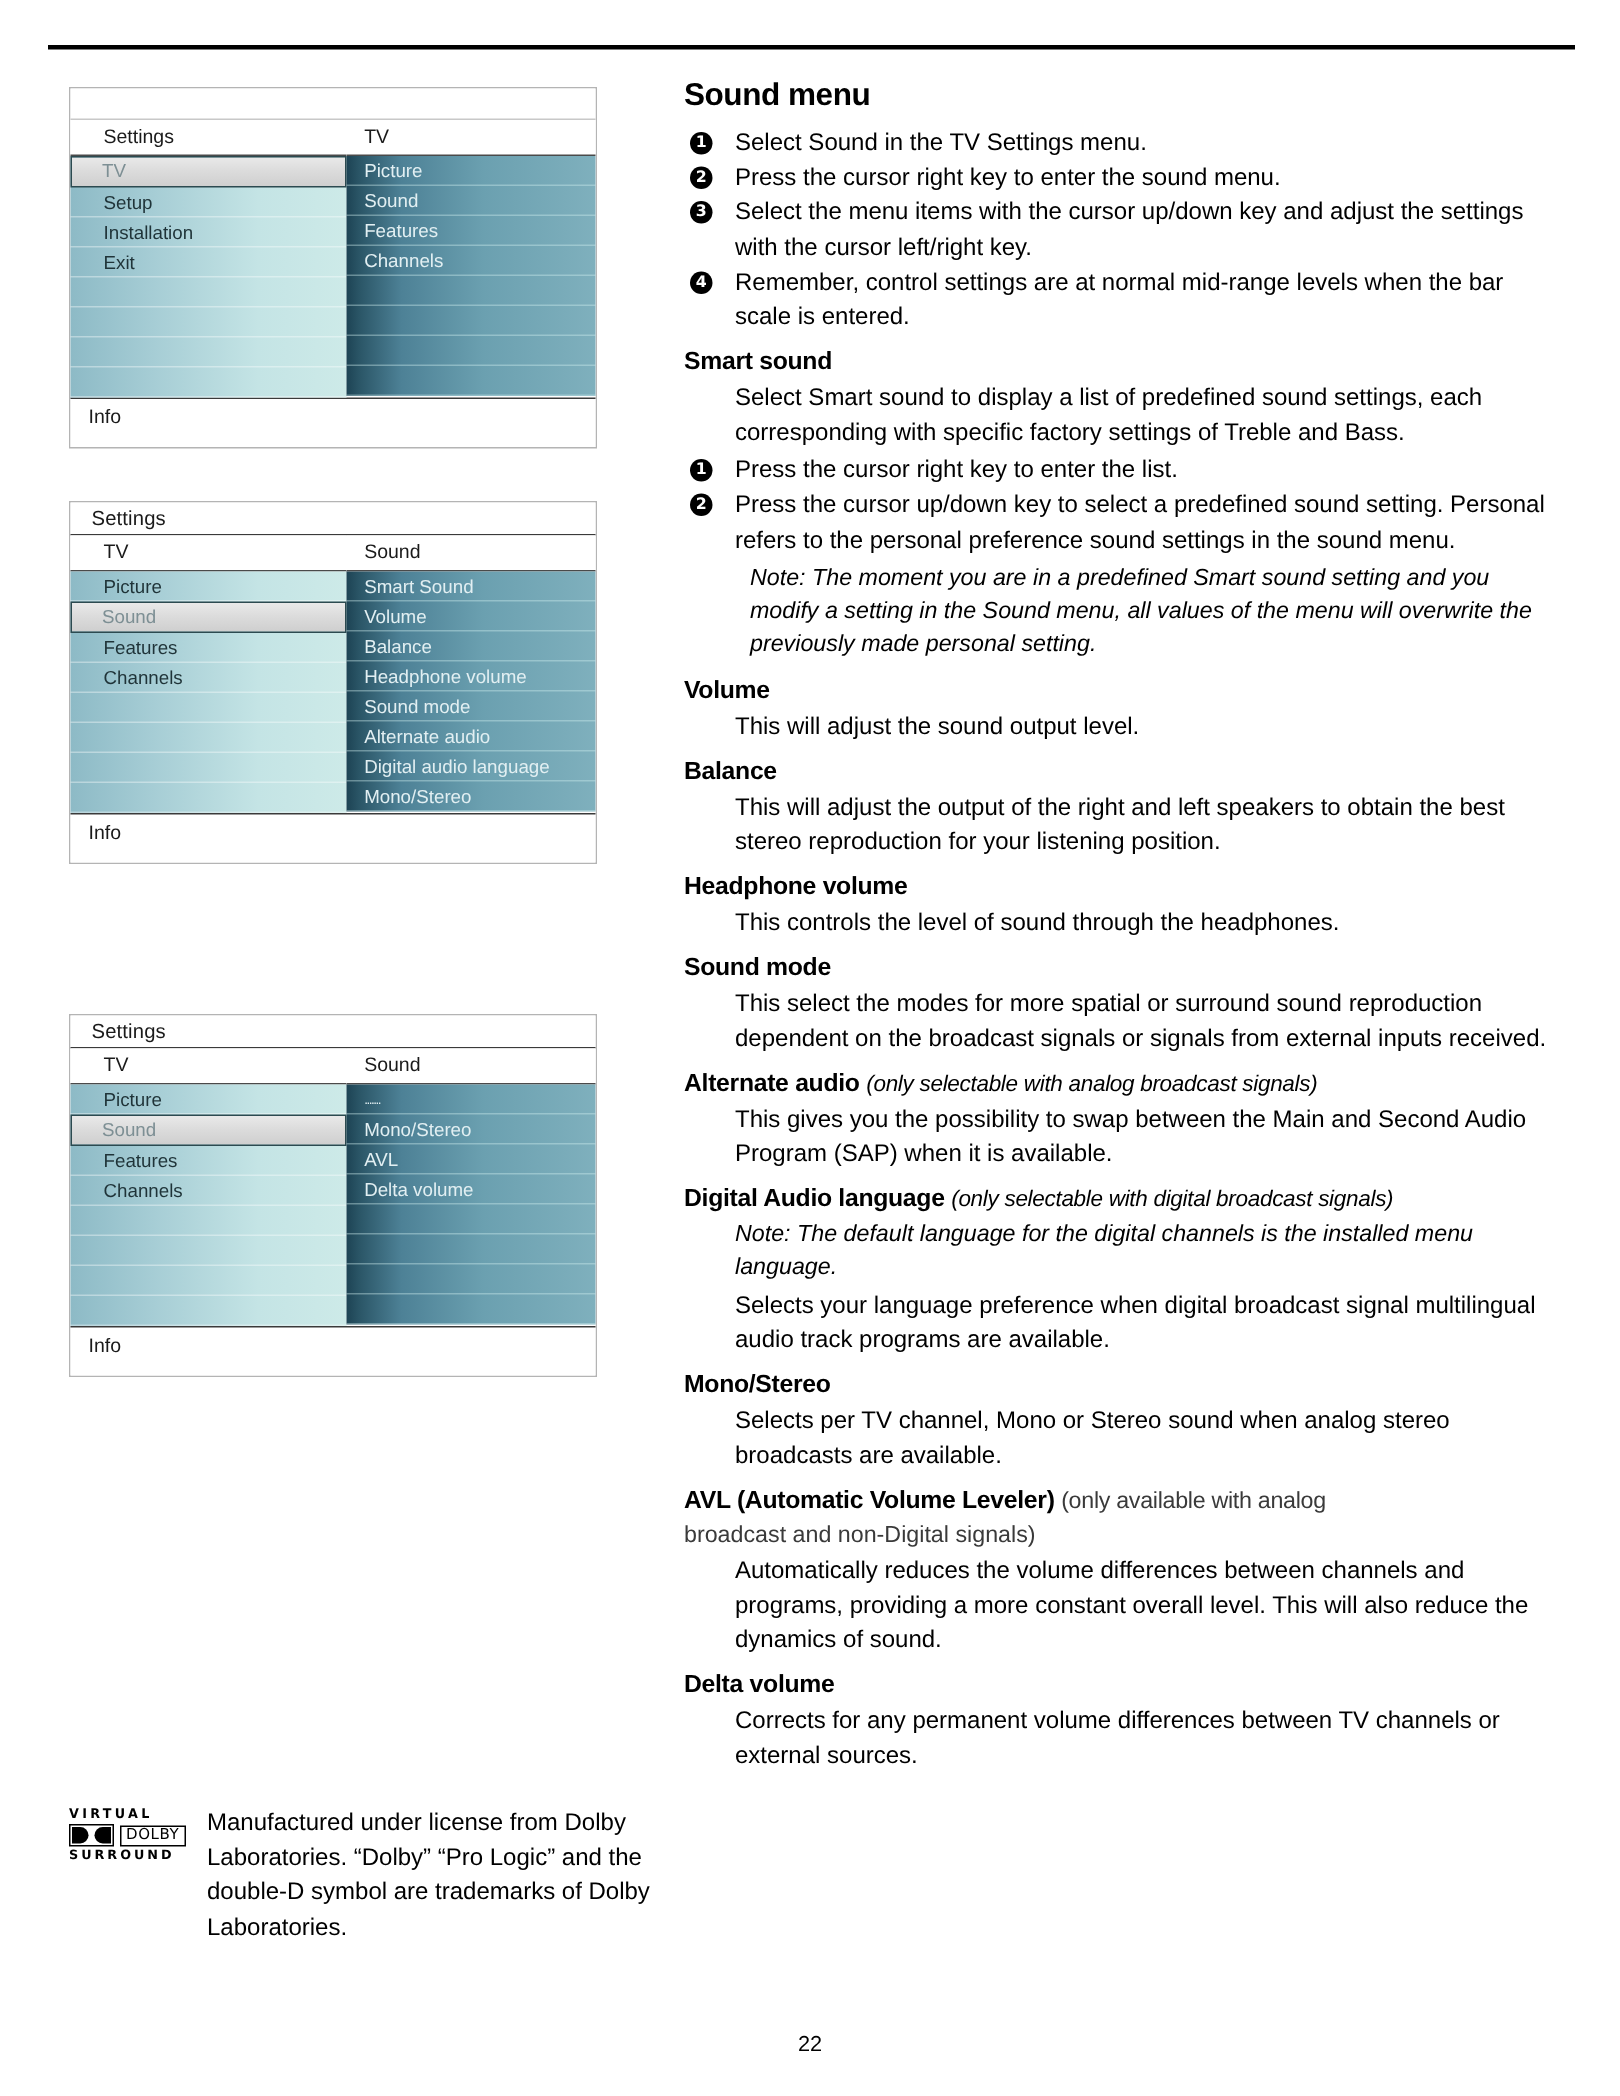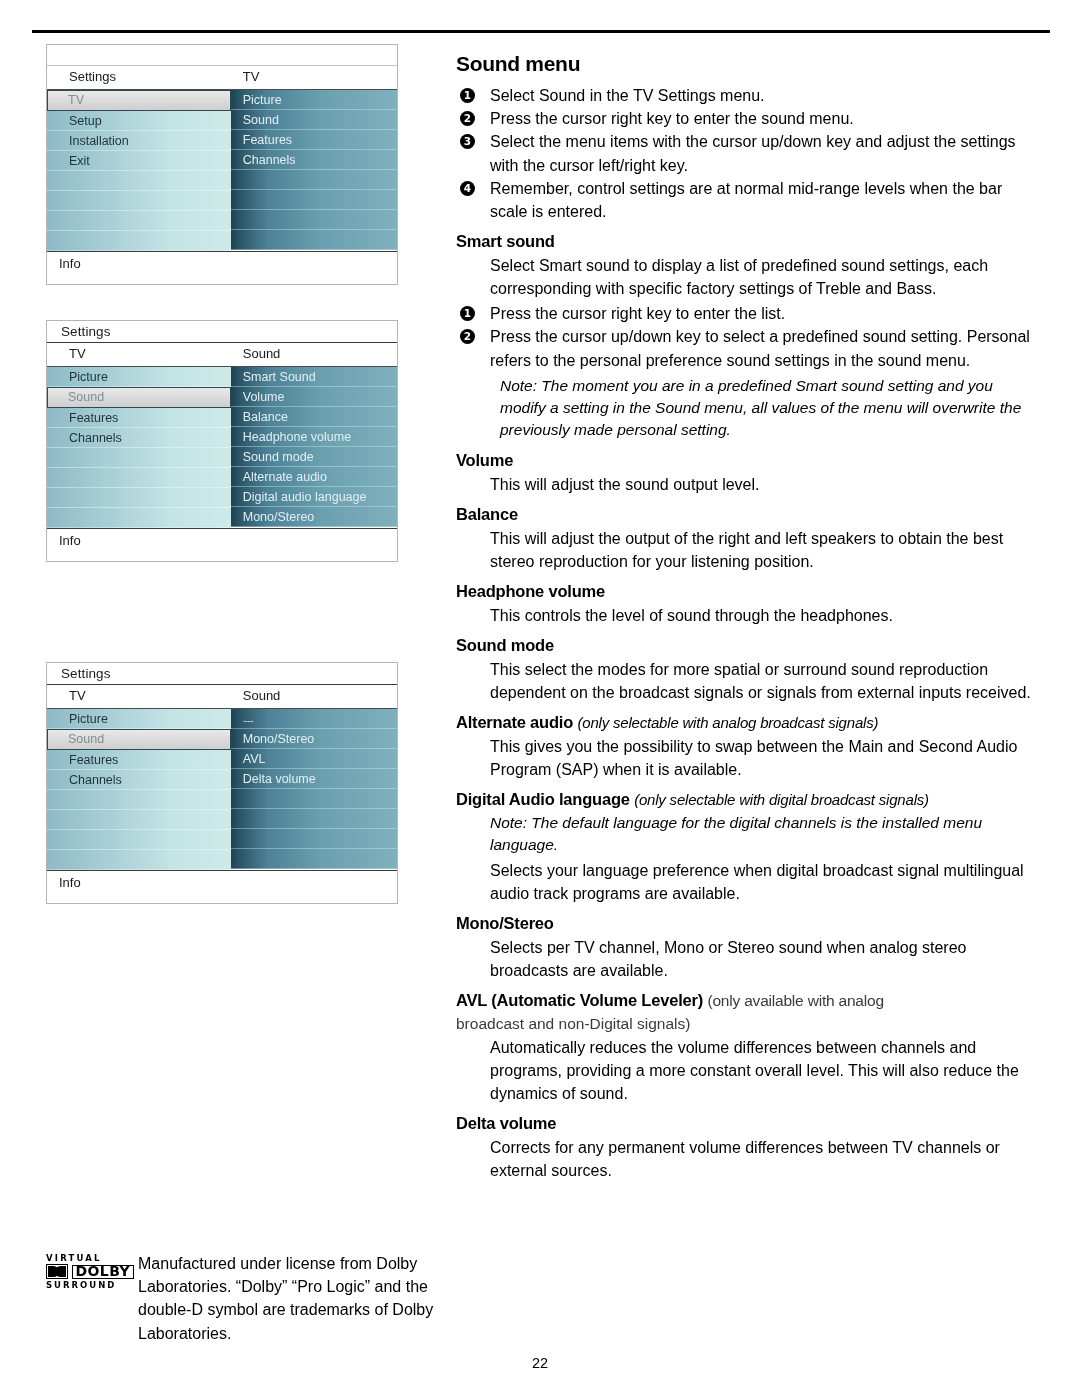--- a/index.html
+++ b/index.html
@@ -23,21 +23,21 @@
     top: 30px;
     width: 1018px;
     height: 3px;
     background: #000000;
   }
 
   
   .left-col {
     position: absolute;
     left: 46px;
-    top: 44px;
+    top: 58px;
     width: 356px;
   }
   .right-col {
     position: absolute;
     left: 456px;
     top: 52px;
     width: 578px;
   }
 
   
@@ -211,21 +211,21 @@
     line-height: 15px;
     text-align: center;
     font-weight: bold;
     font-family: "DejaVu Sans", sans-serif;
   }
 
   
   .dolby {
     position: absolute;
     left: 46px;
-    top: 1252px;
+    top: 1204px;
     width: 400px;
     display: flex;
     align-items: flex-start;
     justify-content: flex-end;
   }
   .dolby-logo {
     width: 88px;
     flex: 0 0 88px;
     padding-top: 1px;
   }
@@ -263,22 +263,22 @@
   .dd-sym::before {
     left: 1px;
     border-radius: 0 11px 11px 0;
   }
   .dd-sym::after {
     right: 1px;
     border-radius: 11px 0 0 11px;
   }
   .dolby-box {
     border: 1.6px solid #000;
-    font-size: 14px;
-    font-weight: bold;
+    font-size: 10px;
+    font-weight: normal;
     letter-spacing: 0.4px;
     padding: 1.5px 3px;
     line-height: 9px;
     font-family: "DejaVu Sans", sans-serif;
   }
   .dolby-surround {
     font-size: 8.5px;
     font-weight: bold;
     letter-spacing: 2.0px;
     line-height: 11px;

